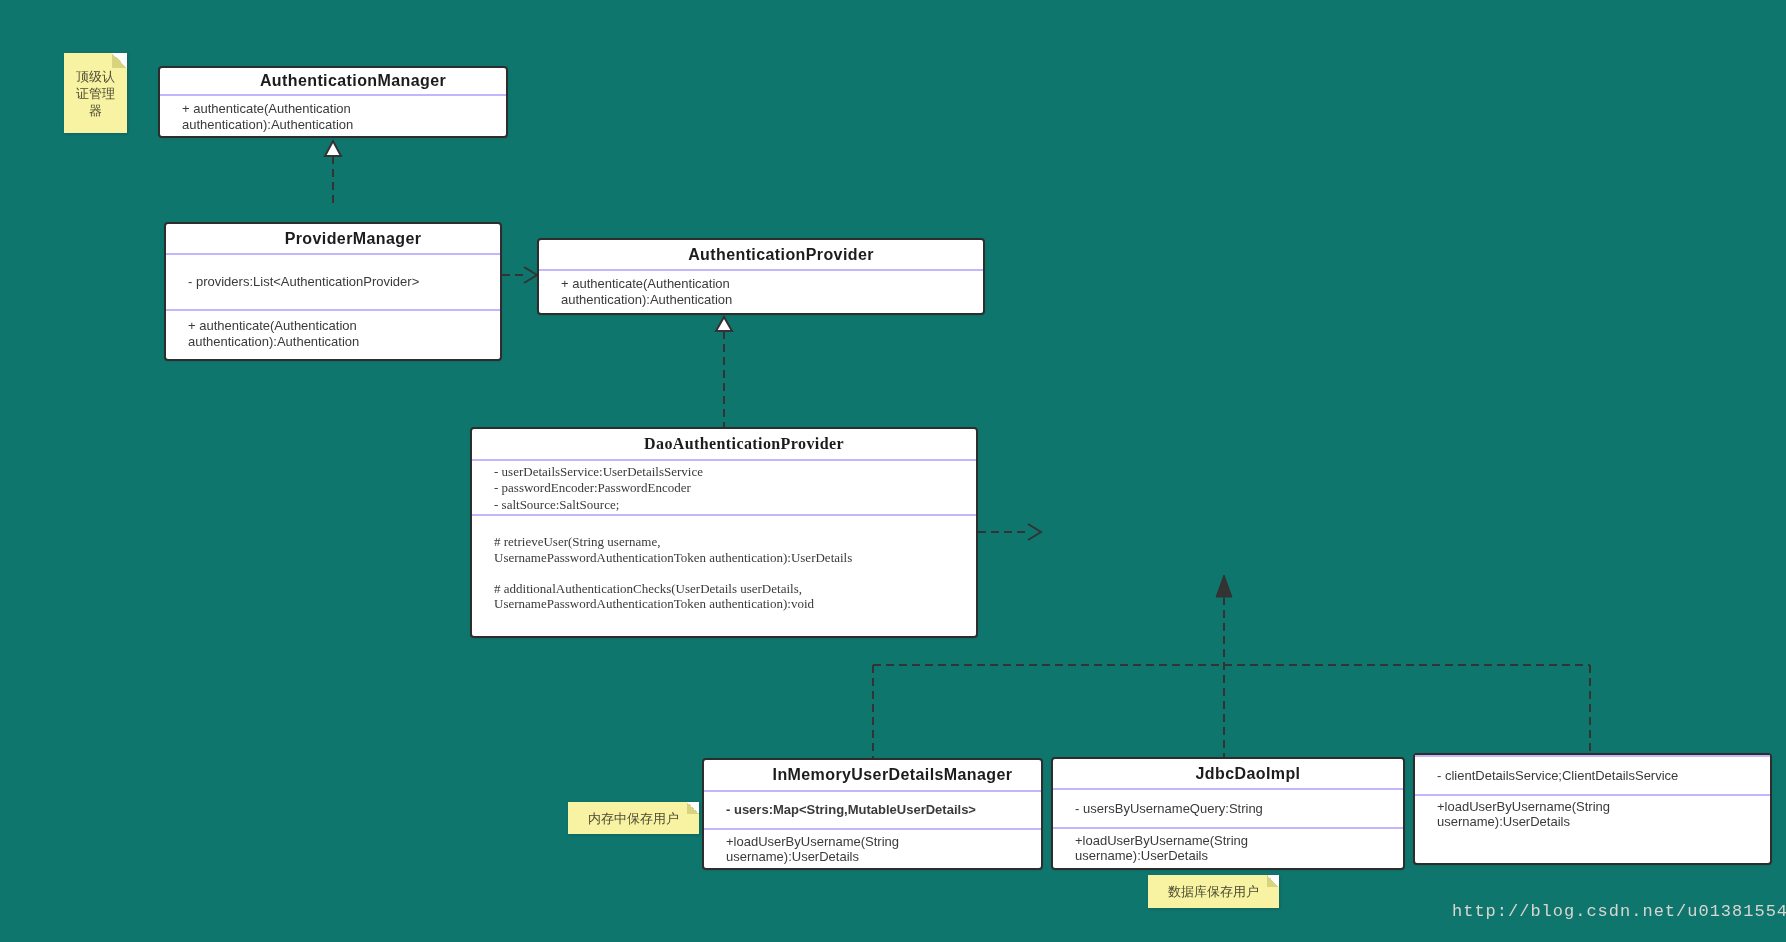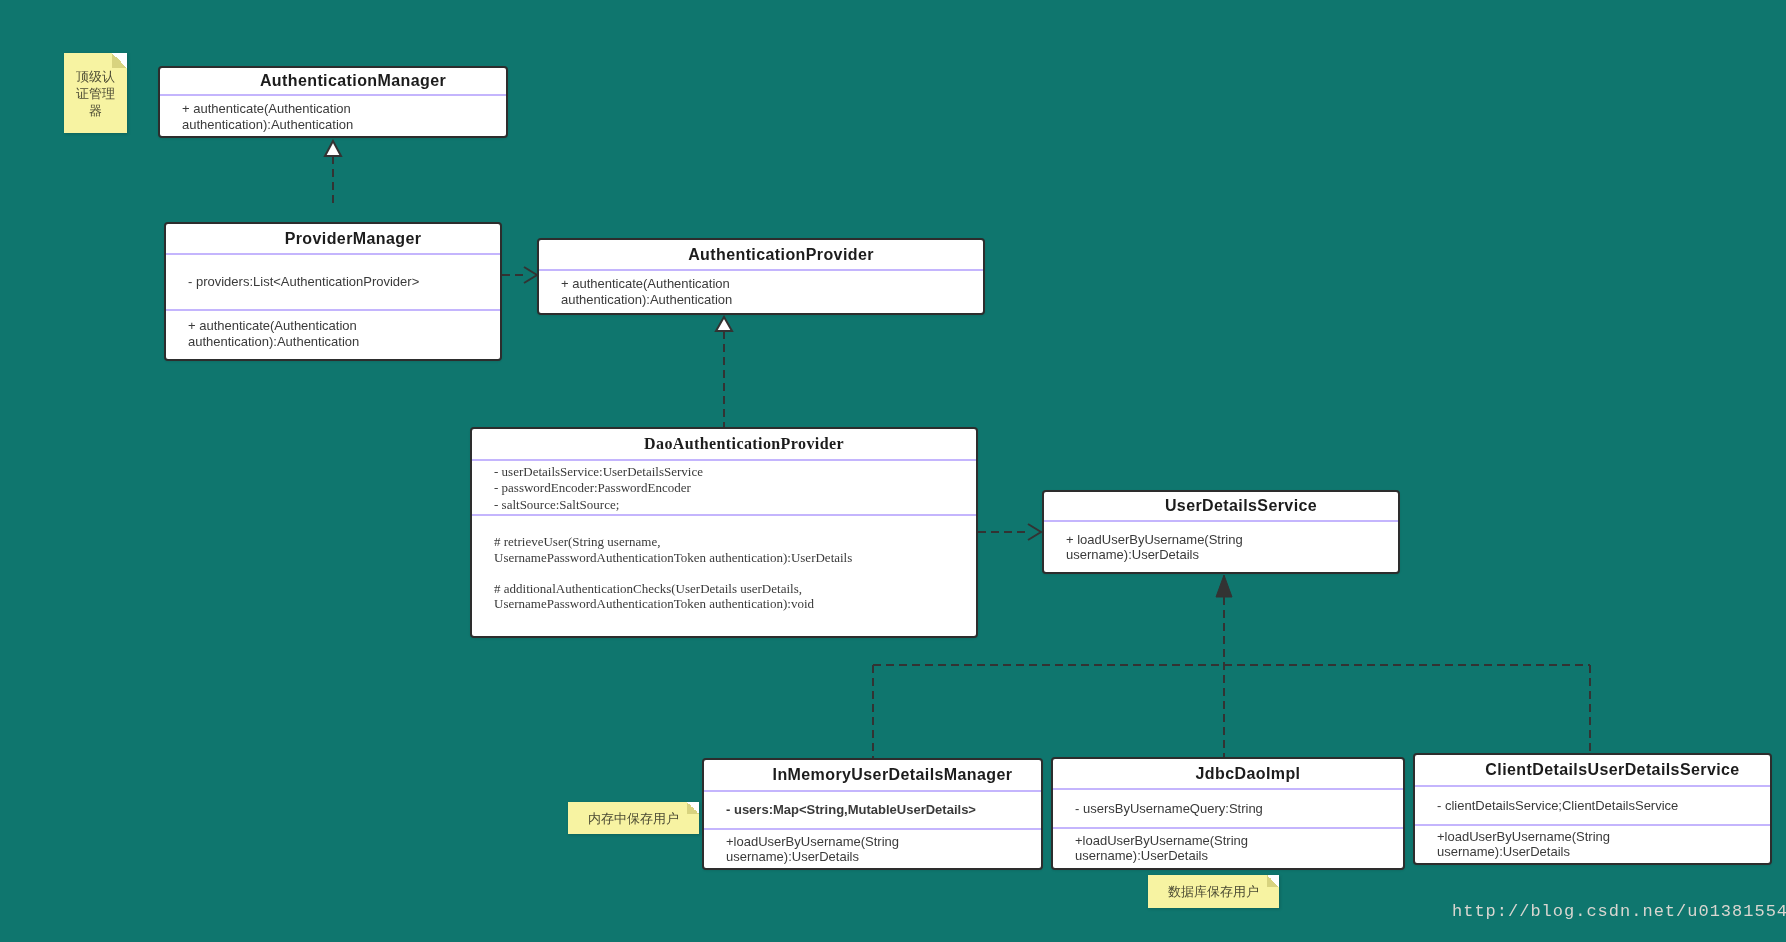--- a/index.html
+++ b/index.html
@@ -82,41 +82,36 @@
     <div class="uml-sec" style="height:55px;padding-top:3px;line-height:16.3px;">- userDetailsService:UserDetailsService
 - passwordEncoder:PasswordEncoder
 - saltSource:SaltSource;</div>
     <div class="uml-sec" style="height:122px;padding-top:18px;"># retrieveUser(String username,
 UsernamePasswordAuthenticationToken authentication):UserDetails
 
 # additionalAuthenticationChecks(UserDetails userDetails,
 UsernamePasswordAuthenticationToken authentication):void</div>
   </div>
 
-  <div class="uml-box" style="left:1042px;top:490px;width:358px;height:84px;">
-    <div class="uml-title" style="height:28px;">UserDetailsService</div>
-    <div class="uml-sec center" style="height:52px;">+ loadUserByUsername(String username):UserDetails</div>
-  </div>
 
   <div class="uml-box" style="left:702px;top:758px;width:341px;height:112px;">
     <div class="uml-title" style="height:30px;">InMemoryUserDetailsManager</div>
     <div class="uml-sec center" style="height:38px;font-weight:bold;">- users:Map&lt;String,MutableUserDetails&gt;</div>
     <div class="uml-sec" style="height:40px;padding-top:4px;line-height:15px;">+loadUserByUsername(String
 username):UserDetails</div>
   </div>
 
   <div class="uml-box" style="left:1051px;top:757px;width:354px;height:113px;">
     <div class="uml-title" style="height:29px;">JdbcDaoImpl</div>
     <div class="uml-sec center" style="height:39px;">- usersByUsernameQuery:String</div>
     <div class="uml-sec" style="height:41px;padding-top:4px;line-height:15px;">+loadUserByUsername(String
 username):UserDetails</div>
   </div>
 
   <div class="uml-box" style="left:1413px;top:753px;width:359px;height:112px;">
-    <div class="uml-title" style="height:30px;">ClientDetailsUserDetailsService</div>
     <div class="uml-sec center" style="height:39px;">- clientDetailsService;ClientDetailsService</div>
     <div class="uml-sec" style="height:39px;padding-top:3px;line-height:15px;">+loadUserByUsername(String
 username):UserDetails</div>
   </div>
 
   <div class="note" style="left:568px;top:802px;width:131px;height:32px;">
     <div class="fold" style="width:12px;height:12px;"></div>
     <div class="note-text">内存中保存用户</div>
   </div>
 

